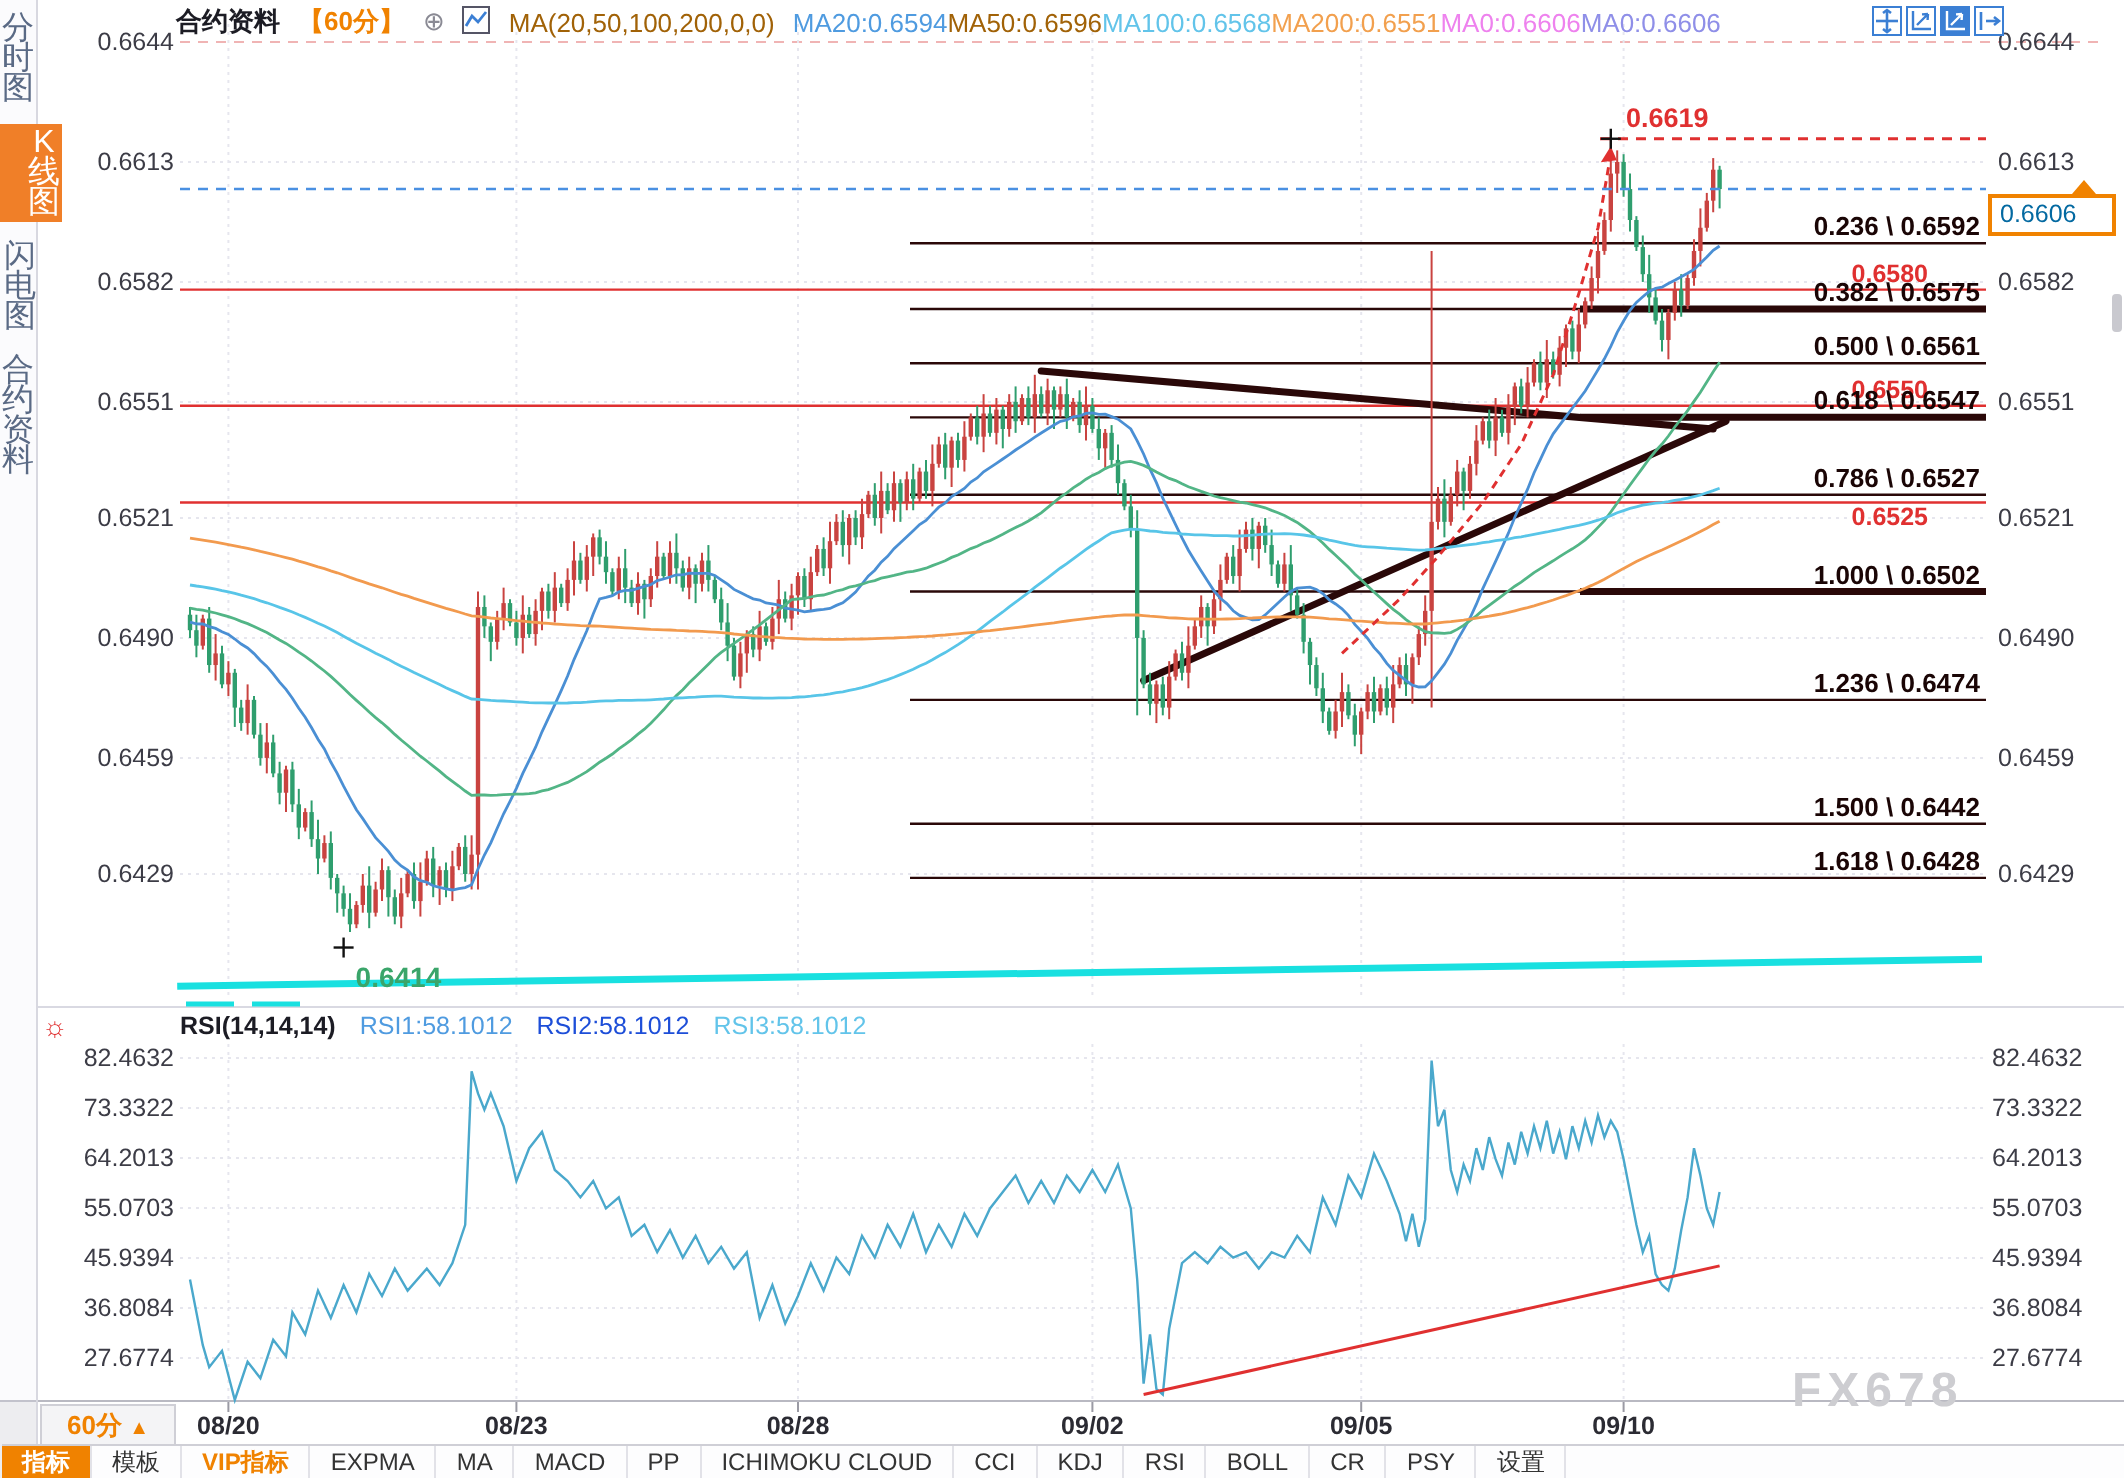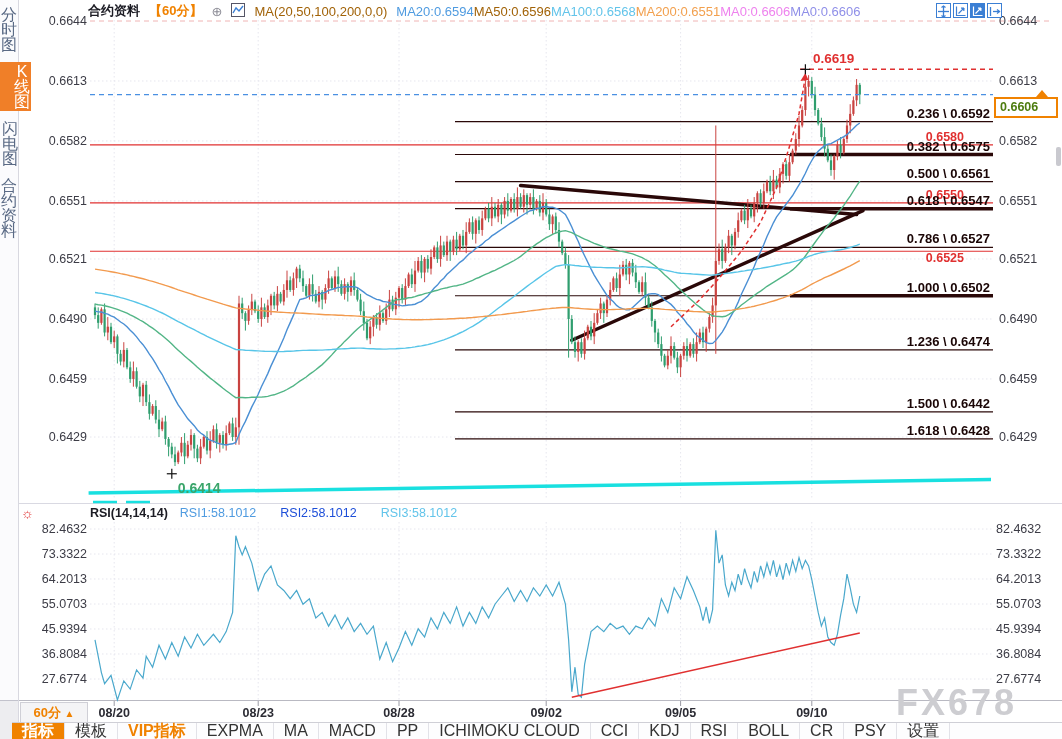--- a/index.html
+++ b/index.html
@@ -18,43 +18,43 @@
   .hdr-symbol{font-weight:bold;color:#1c1c24;}
   .hdr-period{color:#f08200;font-weight:bold;}
   .hdr-expand{color:#8a8a94;font-size:13px;}
   .hdr-settings{color:#a16207;}
   .hdr-ma{font-size:13px;}
   #hdr-icons{position:absolute;right:60px;top:3px;display:flex;gap:2px;z-index:4;}
   .hic{width:15px;height:15px;border:1px solid #3b7fd4;background:#ffffff;box-sizing:border-box;}
   .hic.active{background:#3b7fd4;}
   
   #price-tag{position:absolute;left:994px;top:97px;width:56px;height:17px;border:2px solid #f08200;
-             color:#4d7c0f;font-size:12.5px;font-weight:bold;line-height:17px;padding-left:4px;
+             color:#0369a1;font-size:12.5px;font-weight:normal;line-height:17px;padding-left:4px;
              background:#ffffff;z-index:4;}
   #price-tri{position:absolute;left:1036px;top:90px;width:0;height:0;border-left:6px solid transparent;
              border-right:6px solid transparent;border-bottom:7px solid #f08200;z-index:5;}
   
   #rsi-header{position:absolute;left:90px;top:505px;height:15px;display:flex;gap:12px;
               align-items:center;font-size:12.5px;z-index:4;white-space:nowrap;}
   .rsi-title{color:#1c1c24;font-weight:bold;}
   #rsi-gear{position:absolute;left:21px;top:506px;color:#e03030;font-size:14px;line-height:14px;z-index:4;}
   
   #corner-block{position:absolute;left:0;top:700px;width:18px;height:39px;background:#ededf0;
                 border-top:1px solid #c2c2cc;z-index:4;}
   #period-btn{position:absolute;left:20px;top:702px;width:66px;height:19px;background:#f4f4f6;
               border:1px solid #cfcfd6;color:#f08200;font-weight:bold;font-size:13px;text-align:center;
               line-height:19px;z-index:4;cursor:pointer;}
   #period-btn .arrow{font-size:10px;}
-  #toolbar{position:absolute;left:12px;top:722px;right:0;height:17px;display:flex;
-           border-top:1px solid #cfcfd6;background:#fdfdfe;z-index:4;font-size:16px;}
+  #toolbar{position:absolute;left:1px;top:722px;right:0;height:17px;display:flex;
+           border-top:1px solid #cfcfd6;background:#fdfdfe;z-index:4;font-size:12px;}
   .tb-cell{padding:0 10px;line-height:16px;color:#333;border-right:1px solid #e2e2e8;cursor:pointer;
            white-space:nowrap;}
   .tb-cell.active-orange{background:#f08200;color:#ffffff;font-weight:bold;}
   .tb-cell.orange-text{color:#f08200;font-weight:bold;}
-  #watermark{position:absolute;left:896px;top:682px;font-size:36px;font-weight:bold;color:#cdcdd1;
+  #watermark{position:absolute;left:896px;top:682px;font-size:24px;font-weight:bold;color:#cdcdd1;
              letter-spacing:3px;z-index:2;}
   #scroll-thumb{position:absolute;left:1056px;top:147px;width:5px;height:19px;background:#c9c9cf;
                 border-radius:2px;z-index:4;}
 </style>
 </head>
 <body>
 
 <svg id="chart-svg" width="1062" height="739">
     <g>
       <line x1="90" y1="21" x2="1050" y2="21" stroke="#f0b4b4" stroke-dasharray="5,4" stroke-width="1"></line>
@@ -747,21 +747,21 @@
       </svg>
   </span>
 </div>
 
 <div id="price-tag">0.6606</div>
 <div id="price-tri"></div>
 
 <span id="rsi-gear">☼</span>
 <div id="rsi-header">
   <span class="rsi-title">RSI(14,14,14)</span>
-  <span id="rsi-values" style="display:flex;gap:24px;">
+  <span id="rsi-values" style="display:flex;gap:12px;">
       <span style="color: rgb(79, 155, 224);">RSI1:58.1012</span>
       <span style="color: #1d4ed8;">RSI2:58.1012</span>
       <span style="color: rgb(98, 196, 234);">RSI3:58.1012</span>
     </span>
 </div>
 
 <div id="corner-block"></div>
 <div id="period-btn">
   <span>60分</span>
   <span class="arrow">▲</span>

